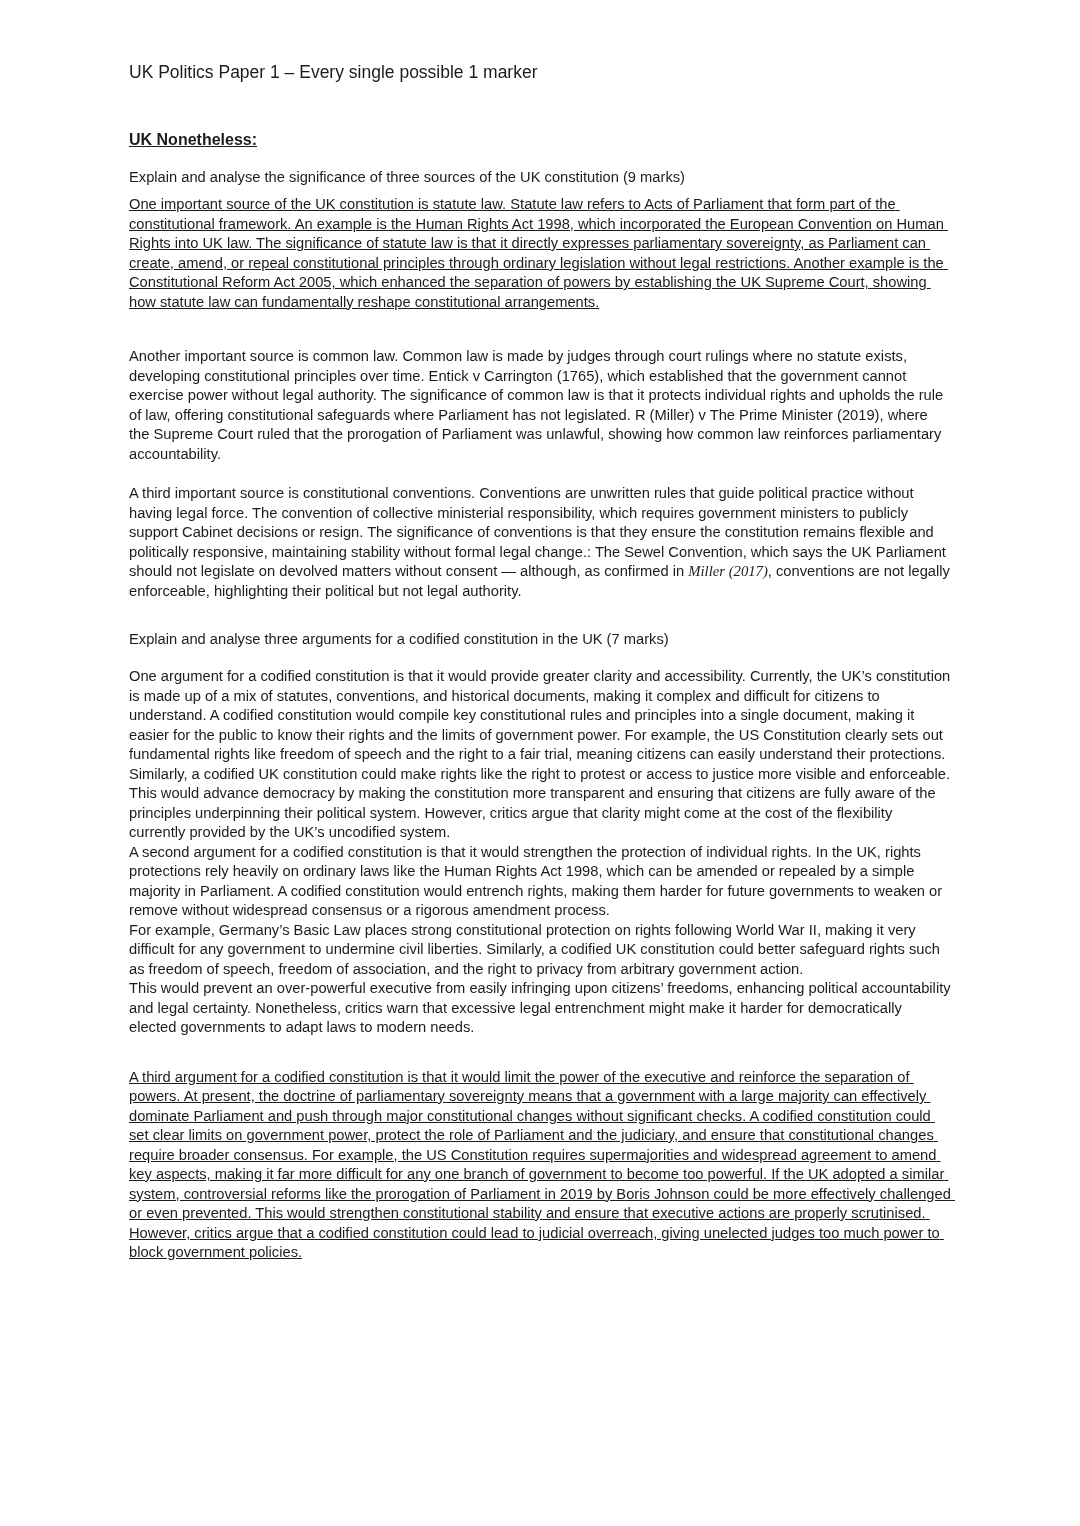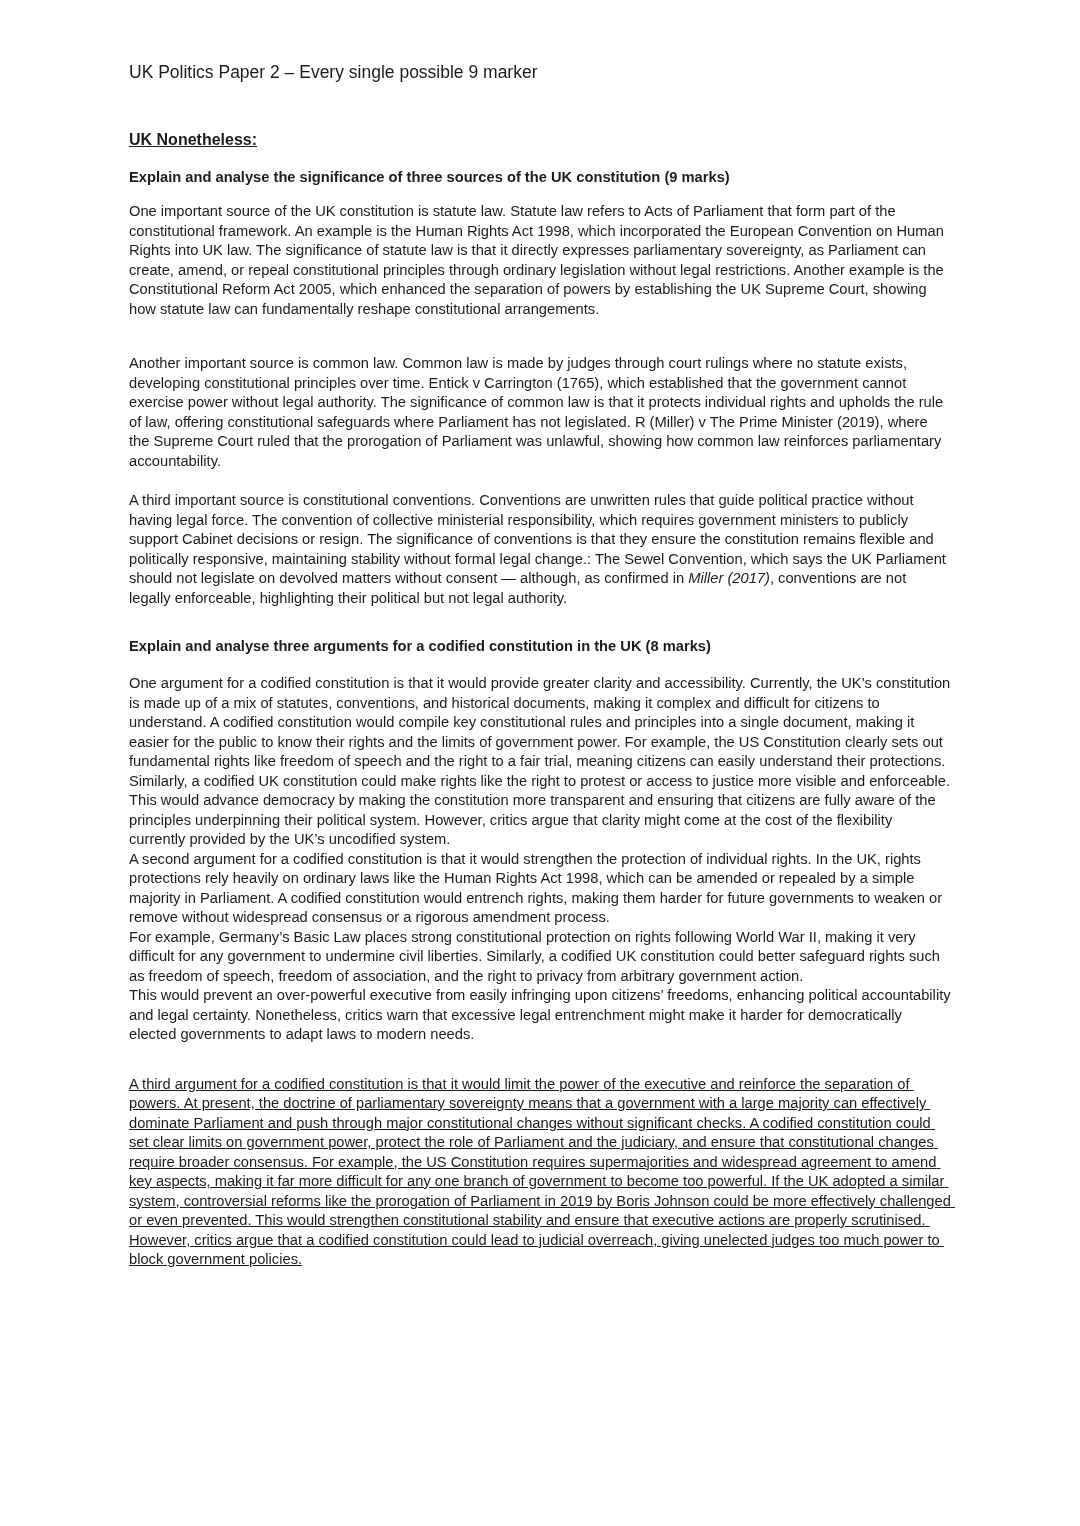--- a/index.html
+++ b/index.html
@@ -27,57 +27,57 @@
   .section-heading {
     margin: 47px 0 0 0;
     font-size: 16px;
     line-height: 20px;
     font-weight: bold;
     text-decoration: underline;
   }
   .question {
     font-size: 14.7px;
     line-height: 19px;
-    font-weight: bold;
+    font-weight: normal;
   }
   .q1 { margin: 18px 0 0 0; }
   .q2 { margin: 29px 0 0 0; }
   .body-para {
     font-size: 14.7px;
     line-height: 19.5px;
     white-space: pre-wrap;
     margin: 0;
   }
-  .p1 { margin-top: 15px; }
+  .p1 { margin-top: 8px; text-decoration: underline; }
   .p2 { margin-top: 35px; }
   .p3 { margin-top: 20px; }
   .p4 { margin-top: 18px; }
   .p5 { }
   .p6 { margin-top: 30px; text-decoration: underline; }
-  .italic { font-style: italic; }
+  .italic { font-style: italic; font-family: Liberation Serif, serif; }
 </style>
 </head>
 <body>
 
 <div class="page">
   <div class="content">
 
-    <p class="doc-title">UK Politics Paper 2 – Every single possible 9 marker</p>
+    <p class="doc-title">UK Politics Paper 1 – Every single possible 1 marker</p>
 
     <p class="section-heading">UK Nonetheless:</p>
 
     <p class="question q1">Explain and analyse the significance of three sources of the UK constitution (9 marks)</p>
 
     <p class="body-para p1">One important source of the UK constitution is statute law. Statute law refers to Acts of Parliament that form part of the constitutional framework. An example is the Human Rights Act 1998, which incorporated the European Convention on Human Rights into UK law. The significance of statute law is that it directly expresses parliamentary sovereignty, as Parliament can create, amend, or repeal constitutional principles through ordinary legislation without legal restrictions. Another example is the Constitutional Reform Act 2005, which enhanced the separation of powers by establishing the UK Supreme Court, showing how statute law can fundamentally reshape constitutional arrangements.</p>
 
     <p class="body-para p2">Another important source is common law. Common law is made by judges through court rulings where no statute exists, developing constitutional principles over time. Entick v Carrington (1765), which established that the government cannot exercise power without legal authority. The significance of common law is that it protects individual rights and upholds the rule of law, offering constitutional safeguards where Parliament has not legislated. R (Miller) v The Prime Minister (2019), where the Supreme Court ruled that the prorogation of Parliament was unlawful, showing how common law reinforces parliamentary accountability.</p>
 
     <p class="body-para p3"><span>A third important source is constitutional conventions. Conventions are unwritten rules that guide political practice without having legal force. The convention of collective ministerial responsibility, which requires government ministers to publicly support Cabinet decisions or resign. The significance of conventions is that they ensure the constitution remains flexible and politically responsive, maintaining stability without formal legal change.: The Sewel Convention, which says the UK Parliament should not legislate on devolved matters without consent — although, as confirmed in </span><span class="italic">Miller (2017)</span><span>, conventions are not legally enforceable, highlighting their political but not legal authority.</span></p>
 
-    <p class="question q2">Explain and analyse three arguments for a codified constitution in the UK (8 marks)</p>
+    <p class="question q2">Explain and analyse three arguments for a codified constitution in the UK (7 marks)</p>
 
     <p class="body-para p4">One argument for a codified constitution is that it would provide greater clarity and accessibility. Currently, the UK’s constitution is made up of a mix of statutes, conventions, and historical documents, making it complex and difficult for citizens to understand. A codified constitution would compile key constitutional rules and principles into a single document, making it easier for the public to know their rights and the limits of government power. For example, the US Constitution clearly sets out fundamental rights like freedom of speech and the right to a fair trial, meaning citizens can easily understand their protections. Similarly, a codified UK constitution could make rights like the right to protest or access to justice more visible and enforceable. This would advance democracy by making the constitution more transparent and ensuring that citizens are fully aware of the principles underpinning their political system. However, critics argue that clarity might come at the cost of the flexibility currently provided by the UK’s uncodified system.</p>
 
     <p class="body-para p5">A second argument for a codified constitution is that it would strengthen the protection of individual rights. In the UK, rights protections rely heavily on ordinary laws like the Human Rights Act 1998, which can be amended or repealed by a simple majority in Parliament. A codified constitution would entrench rights, making them harder for future governments to weaken or remove without widespread consensus or a rigorous amendment process.
 For example, Germany’s Basic Law places strong constitutional protection on rights following World War II, making it very difficult for any government to undermine civil liberties. Similarly, a codified UK constitution could better safeguard rights such as freedom of speech, freedom of association, and the right to privacy from arbitrary government action.
 This would prevent an over-powerful executive from easily infringing upon citizens’ freedoms, enhancing political accountability and legal certainty. Nonetheless, critics warn that excessive legal entrenchment might make it harder for democratically elected governments to adapt laws to modern needs.</p>
 
     <p class="body-para p6">A third argument for a codified constitution is that it would limit the power of the executive and reinforce the separation of powers. At present, the doctrine of parliamentary sovereignty means that a government with a large majority can effectively dominate Parliament and push through major constitutional changes without significant checks. A codified constitution could set clear limits on government power, protect the role of Parliament and the judiciary, and ensure that constitutional changes require broader consensus. For example, the US Constitution requires supermajorities and widespread agreement to amend key aspects, making it far more difficult for any one branch of government to become too powerful. If the UK adopted a similar system, controversial reforms like the prorogation of Parliament in 2019 by Boris Johnson could be more effectively challenged or even prevented. This would strengthen constitutional stability and ensure that executive actions are properly scrutinised. However, critics argue that a codified constitution could lead to judicial overreach, giving unelected judges too much power to block government policies.</p>
 
   </div>

